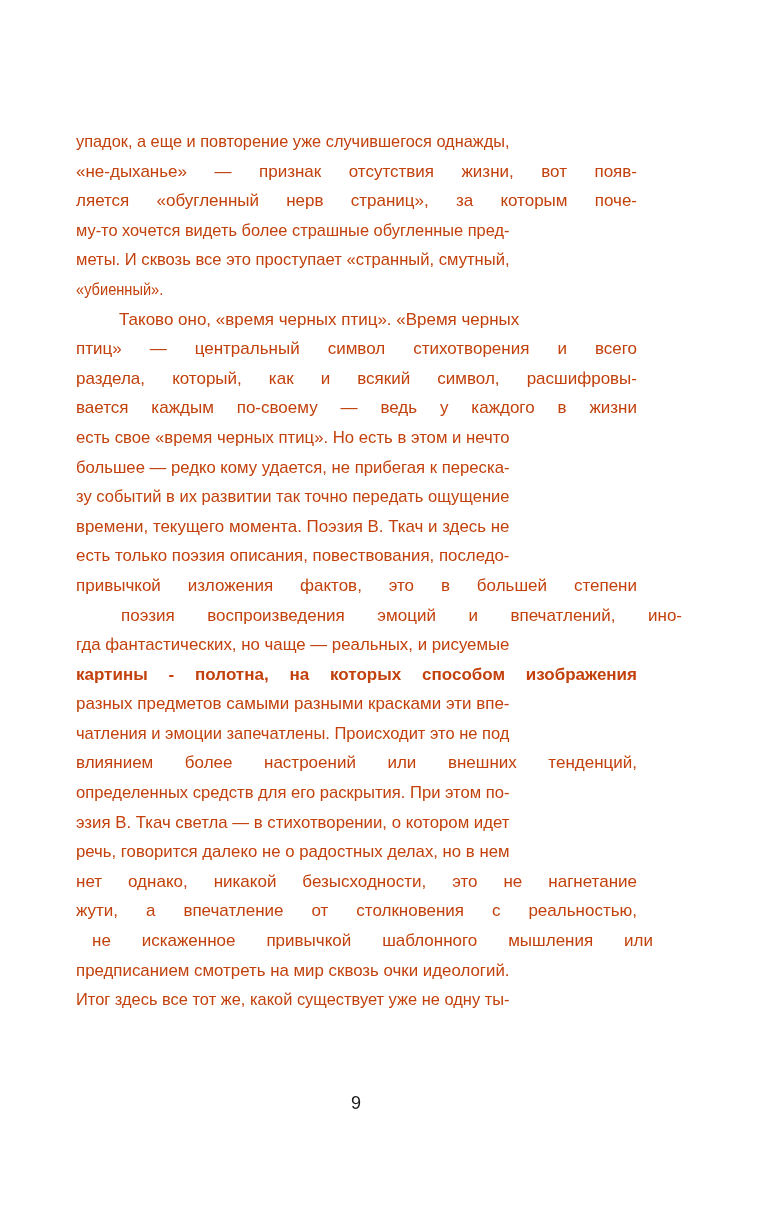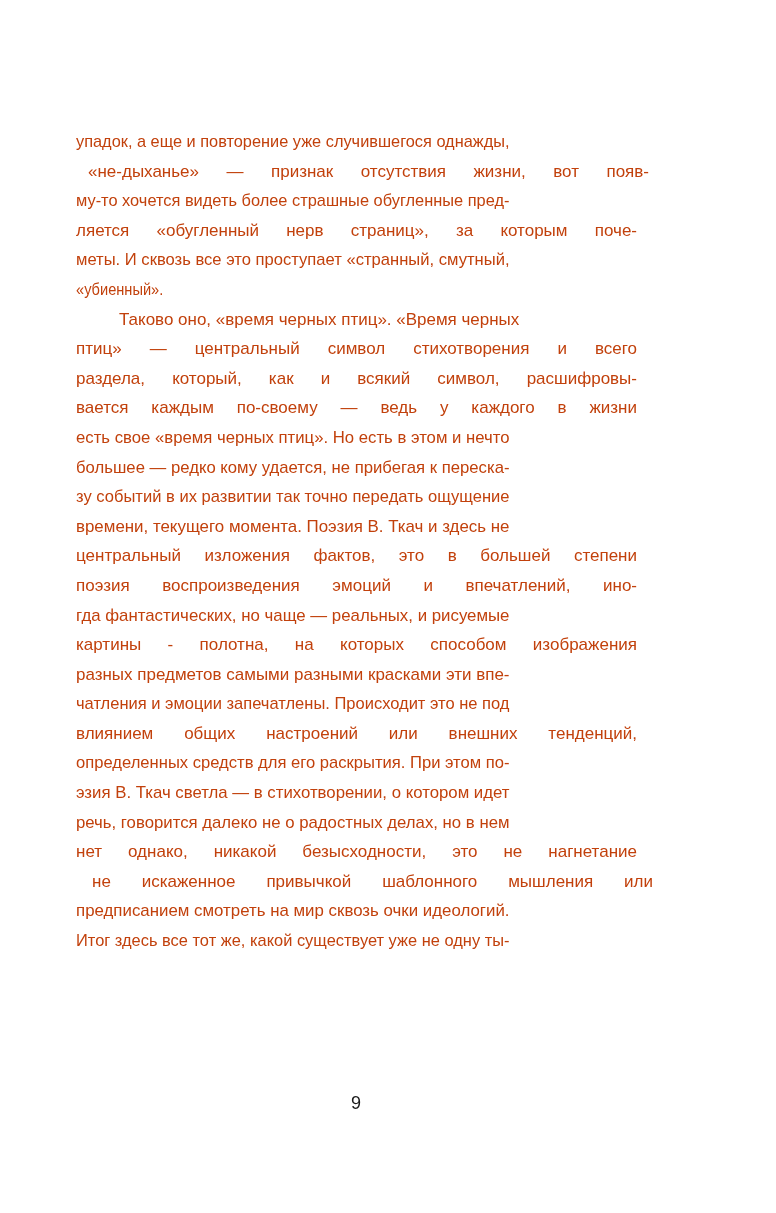--- a/index.html
+++ b/index.html
@@ -61,65 +61,69 @@
   </style>
 </head>
 <body>
 
 <div class="page">
   <div class="text-block">
 
     <div>
       <span class="line"><span class="line-inner" style="display: inline-block; white-space: pre; width: auto; transform-origin: left center; transform: scaleX(0.9612);">упадок, а еще и повторение уже случившегося однажды,</span></span>
       <span class="line">
-          <span class="line-inner" style="word-spacing: 1.95833px; white-space: pre; margin-left: 12px;">«не-дыханье» — признак отсутствия жизни, вот появ-</span>
+          <span class="line-inner" style="word-spacing: 1.95833px; white-space: pre;">«не-дыханье» — признак отсутствия жизни, вот появ-</span>
         </span>
-      <span class="line"><span class="line-inner" style="display: inline-block; white-space: pre; width: auto; transform-origin: left center; transform: scaleX(0.964);">му-то хочется видеть более страшные обугленные пред-</span></span>
       <span class="line">
           <span class="line-inner" style="word-spacing: 1.60156px; white-space: pre;">ляется «обугленный нерв страниц», за которым поче-</span>
         </span>
+      <span class="line"><span class="line-inner" style="display: inline-block; white-space: pre; width: auto; transform-origin: left center; transform: scaleX(0.964);">му-то хочется видеть более страшные обугленные пред-</span></span>
       <span class="line"><span class="line-inner" style="display: inline-block; white-space: pre; width: auto; transform-origin: left center; transform: scaleX(0.9759);">меты. И сквозь все это проступает «странный, смутный,</span></span>
       <span class="line last"><span class="line-inner" style="display: inline-block; white-space: pre; width: auto; transform-origin: left center; transform: scaleX(0.86);">«убиенный».</span></span>
     </div>
 
     <div>
       <span class="line indent"><span class="line-inner" style="display: inline-block; white-space: pre; width: auto; transform-origin: left center; transform: scaleX(0.9986);">Таково оно, «время черных птиц». «Время черных</span></span>
       <span class="line">
           <span class="line-inner" style="word-spacing: 2.6224px; white-space: pre;">птиц» — центральный символ стихотворения и всего</span>
         </span>
       <span class="line">
           <span class="line-inner" style="word-spacing: 1.44271px; white-space: pre;">раздела, который, как и всякий символ, расшифровы-</span>
         </span>
       <span class="line">
           <span class="line-inner" style="word-spacing: 2.86914px; white-space: pre;">вается каждым по-своему — ведь у каждого в жизни</span>
         </span>
       <span class="line"><span class="line-inner" style="display: inline-block; white-space: pre; width: auto; transform-origin: left center; transform: scaleX(0.9836);">есть свое «время черных птиц». Но есть в этом и нечто</span></span>
       <span class="line"><span class="line-inner" style="display: inline-block; white-space: pre; width: auto; transform-origin: left center; transform: scaleX(0.9828);">большее — редко кому удается, не прибегая к переска-</span></span>
       <span class="line"><span class="line-inner" style="display: inline-block; white-space: pre; width: auto; transform-origin: left center; transform: scaleX(0.9741);">зу событий в их развитии так точно передать ощущение</span></span>
       <span class="line"><span class="line-inner" style="display: inline-block; white-space: pre; width: auto; transform-origin: left center; transform: scaleX(0.9937);">времени, текущего момента. Поэзия В. Ткач и здесь не</span></span>
+      <span class="line"><span class="line-inner" style="display: inline-block; white-space: pre; width: auto; transform-origin: left center; transform: scaleX(0.9916);">есть только поэзия описания, повествования, последо-</span></span>
       <span class="line">
-          <span class="line-inner" style="word-spacing: 0.630208px; white-space: pre;">центральный изложения фактов, это в большей степени</span>
+          <span class="line-inner" style="word-spacing: 0.630208px; white-space: pre;">привычкой изложения фактов, это в большей степени</span>
         </span>
       <span class="line">
-          <span class="line-inner" style="word-spacing: 3.01562px; white-space: pre;">поэзия воспроизведения эмоций и впечатлений, ино-</span>
+          <span class="line-inner" style="word-spacing: 3.01562px; white-space: pre; margin-left: 45px;">поэзия воспроизведения эмоций и впечатлений, ино-</span>
         </span>
       <span class="line"><span class="line-inner" style="display: inline-block; white-space: pre; width: auto; transform-origin: left center; transform: scaleX(0.9898);">гда фантастических, но чаще — реальных, и рисуемые</span></span>
       <span class="line">
-          <span class="line-inner" style="word-spacing: 0.507812px; white-space: pre;">картины - полотна, на которых способом изображения</span>
+          <span class="line-inner" style="word-spacing: 0.507812px; white-space: pre; font-weight: bold;">картины - полотна, на которых способом изображения</span>
         </span>
       <span class="line"><span class="line-inner" style="display: inline-block; white-space: pre; width: auto; transform-origin: left center; transform: scaleX(0.9992);">разных предметов самыми разными красками эти впе-</span></span>
       <span class="line"><span class="line-inner" style="display: inline-block; white-space: pre; width: auto; transform-origin: left center; transform: scaleX(0.971);">чатления и эмоции запечатлены. Происходит это не под</span></span>
       <span class="line">
-          <span class="line-inner" style="word-spacing: 0.796875px; white-space: pre;">влиянием общих настроений или внешних тенденций,</span>
+          <span class="line-inner" style="word-spacing: 0.796875px; white-space: pre;">влиянием более настроений или внешних тенденций,</span>
         </span>
       <span class="line"><span class="line-inner" style="display: inline-block; white-space: pre; width: auto; transform-origin: left center; transform: scaleX(0.9758);">определенных средств для его раскрытия. При этом по-</span></span>
       <span class="line"><span class="line-inner" style="display: inline-block; white-space: pre; width: auto; transform-origin: left center; transform: scaleX(0.9871);">эзия В. Ткач светла — в стихотворении, о котором идет</span></span>
       <span class="line"><span class="line-inner" style="display: inline-block; white-space: pre; width: auto; transform-origin: left center; transform: scaleX(0.9858);">речь, говорится далеко не о радостных делах, но в нем</span></span>
       <span class="line">
           <span class="line-inner" style="word-spacing: 0.00260417px; white-space: pre;">нет однако, никакой безысходности, это не нагнетание</span>
+        </span>
+      <span class="line">
+          <span class="line-inner" style="word-spacing: 2.52604px; white-space: pre;">жути, а впечатление от столкновения с реальностью,</span>
         </span>
       <span class="line">
           <span class="line-inner" style="word-spacing: 0.86875px; white-space: pre; margin-left: 16px;">не искаженное привычкой шаблонного мышления или</span>
         </span>
       <span class="line"><span class="line-inner" style="display: inline-block; white-space: pre; width: auto; transform-origin: left center; transform: scaleX(0.9915);">предписанием смотреть на мир сквозь очки идеологий.</span></span>
       <span class="line"><span class="line-inner" style="display: inline-block; white-space: pre; width: auto; transform-origin: left center; transform: scaleX(0.9663);">Итог здесь все тот же, какой существует уже не одну ты-</span></span>
     </div>
   </div>
 
   <div class="page-number">9</div>

